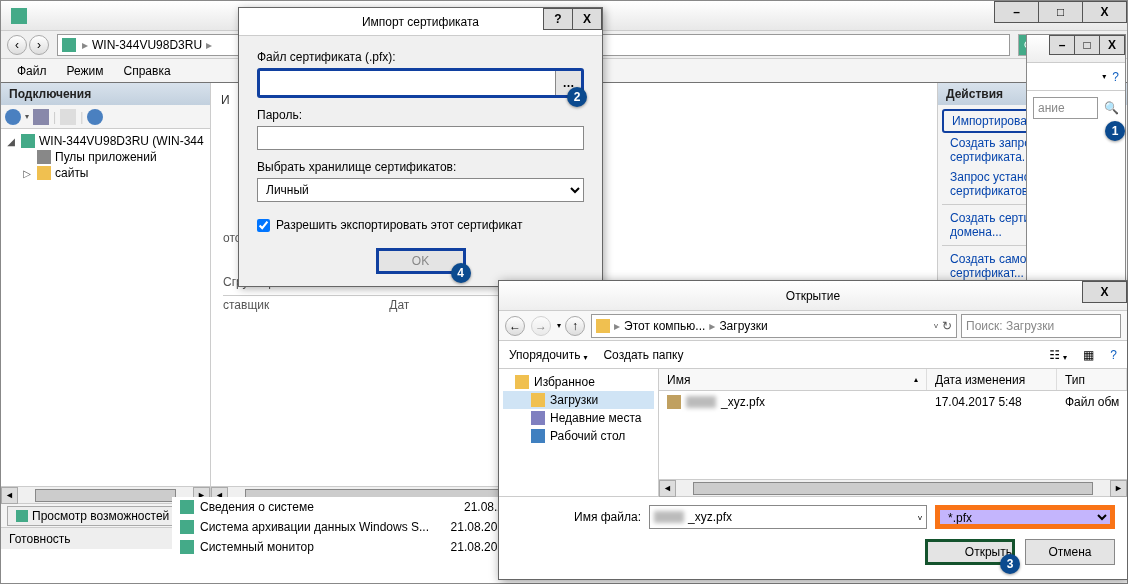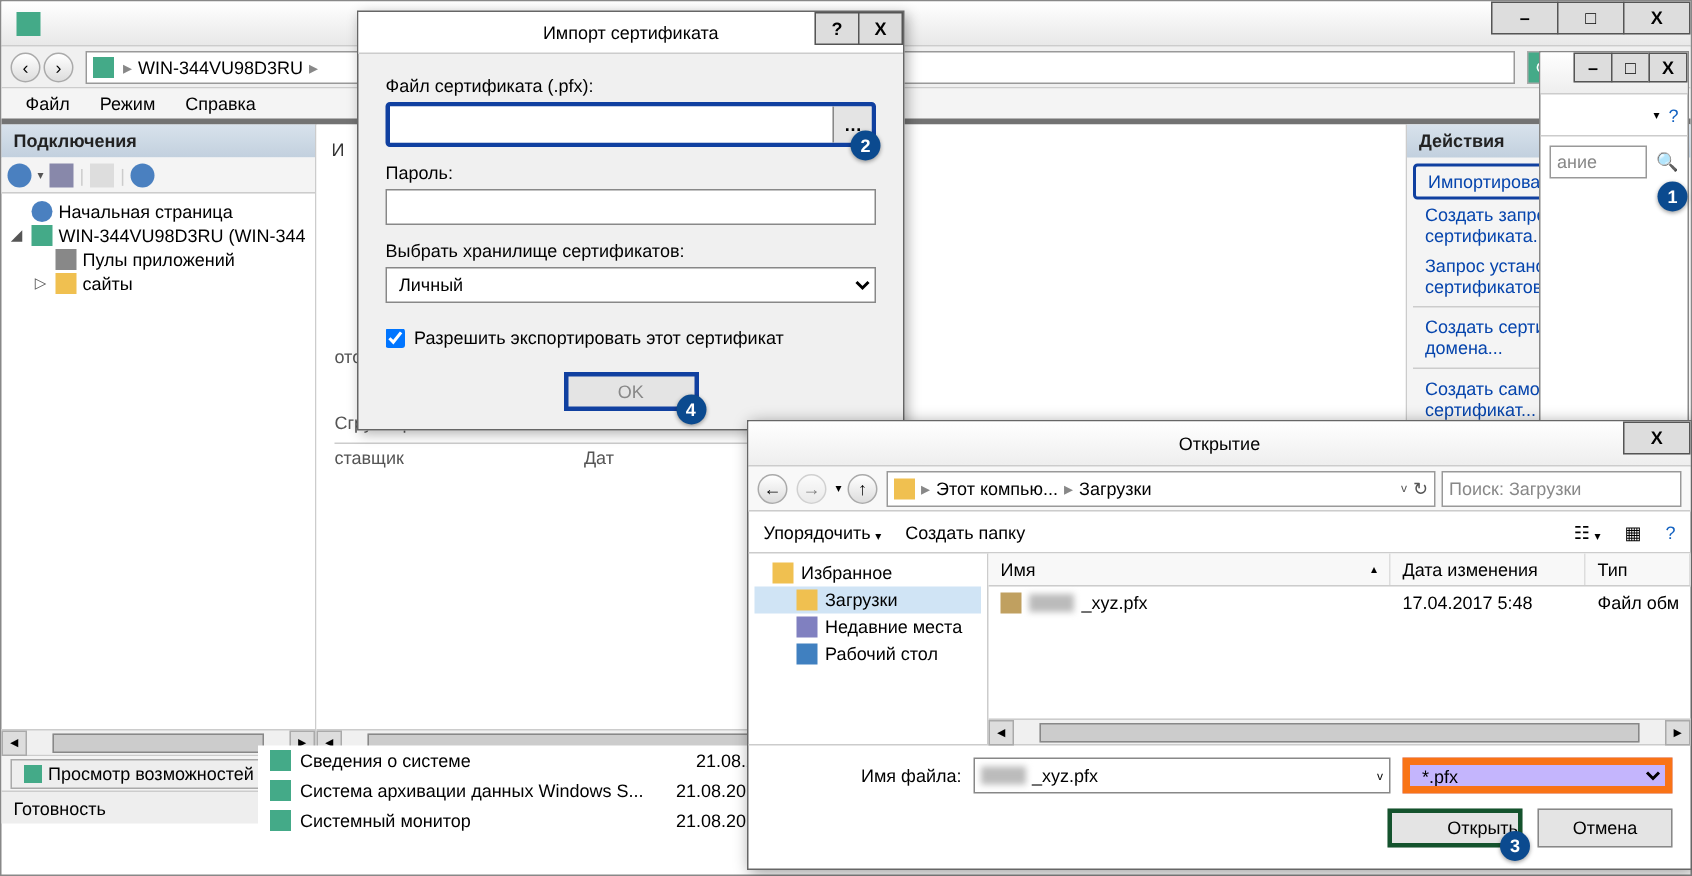--- a/index.html
+++ b/index.html
@@ -12,21 +12,21 @@
 .wincontrols { position: absolute; right: 0; top: 0; display: flex; }
 .winbtn { width: 28px; height: 22px; border: 1px solid #555; background: #ddd; display: flex; align-items: center; justify-content: center; font-size: 12px; font-weight: bold; margin-left: -1px; cursor: pointer; }
 .winbtn.big { width: 45px; }
 
 .addrbar { height: 28px; display: flex; align-items: center; padding: 2px 6px; border-bottom: 1px solid #ccc; background: #f0f0f0; }
 .navbtn { width: 20px; height: 20px; border: 1px solid #aaa; border-radius: 50%; background: linear-gradient(#fff,#ddd); margin-right: 2px; cursor: pointer; display:flex;align-items:center;justify-content:center; }
 .addrbox { flex: 1; height: 22px; border: 1px solid #999; background: #fff; display: flex; align-items: center; padding: 0 4px; margin: 0 6px; }
 .addrbox .smicon { width: 14px; height: 14px; background: #4a8; margin-right: 6px; }
 .tbbtn { width: 22px; height: 22px; border: 1px solid #aaa; background: #eee; margin-left: 2px; cursor:pointer; display:flex;align-items:center;justify-content:center; }
 
-.menubar { height: 24px; display: flex; align-items: center; padding: 0 6px; border-bottom: 4px solid #737373; background: #f4f4f4; }
+.menubar { height: 24px; display: flex; align-items: center; padding: 0 6px; border-bottom: 1px solid #737373; background: #f4f4f4; }
 .menuitem { padding: 2px 10px; cursor: pointer; }
 
 .iis-body { display: flex; height: 420px; }
 .connpanel { width: 210px; border-right: 1px solid #ccc; display: flex; flex-direction: column; }
 .panelhdr { background: linear-gradient(#5a7ca8,#3d5e85); color: #fff; padding: 4px 8px; font-weight: bold; }
 .panelhdr.lt { background: linear-gradient(#d8e2ec,#c2d0de); color: #222; }
 .conntb { height: 24px; display: flex; align-items: center; padding: 0 4px; border-bottom: 1px solid #ccc; background: #f4f4f4; gap:4px; }
 .tbicon { width: 16px; height: 16px; cursor: pointer; }
 .tree { flex: 1; padding: 4px; overflow: hidden; }
 .tnode { display: flex; align-items: center; padding: 1px 0; white-space: nowrap; overflow: hidden; cursor: pointer; }
@@ -169,25 +169,20 @@
         <span class="tbicon" style="background:#4a80c0;border-radius:50%;"></span>
         <span style="font-size:8px;color:#555;">▾</span>
         <span class="tbicon" style="background:#88a;"></span>
         <span style="color:#ccc;">|</span>
         <span class="tbicon" style="background:#ddd;"></span>
         <span style="color:#ccc;">|</span>
         <span class="tbicon" style="background:#4a80c0;border-radius:50%;position:relative;"></span>
       </div>
       <div class="tree">
         <div class="tnode">
-            <span class="exp"></span>
-            <span class="ticon2 globe"></span>
-            <span>Начальная страница</span>
-          </div>
-        <div class="tnode">
             <span class="exp">◢</span>
             <span class="ticon2 server"></span>
             <span>WIN-344VU98D3RU (WIN-344</span>
           </div>
         <div class="tnode" style="padding-left:16px;">
             <span class="exp"></span>
             <span class="ticon2 pool"></span>
             <span>Пулы приложений</span>
           </div>
         <div class="tnode" style="padding-left:16px;">

